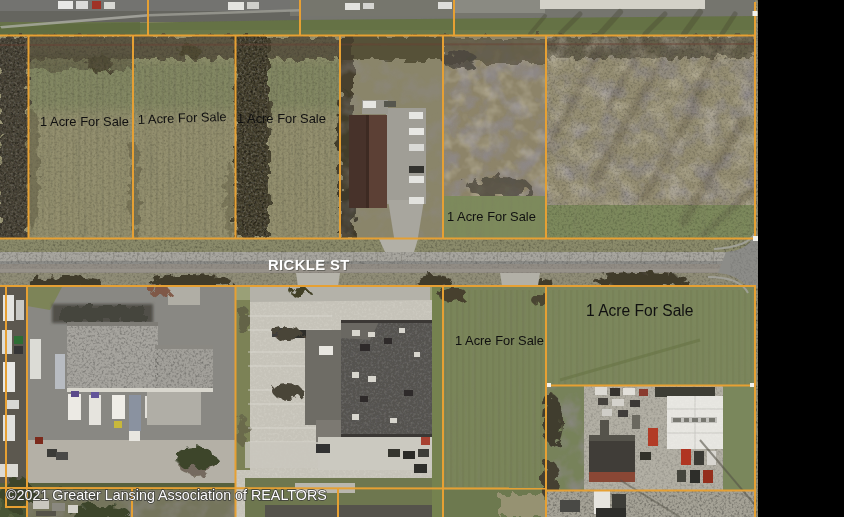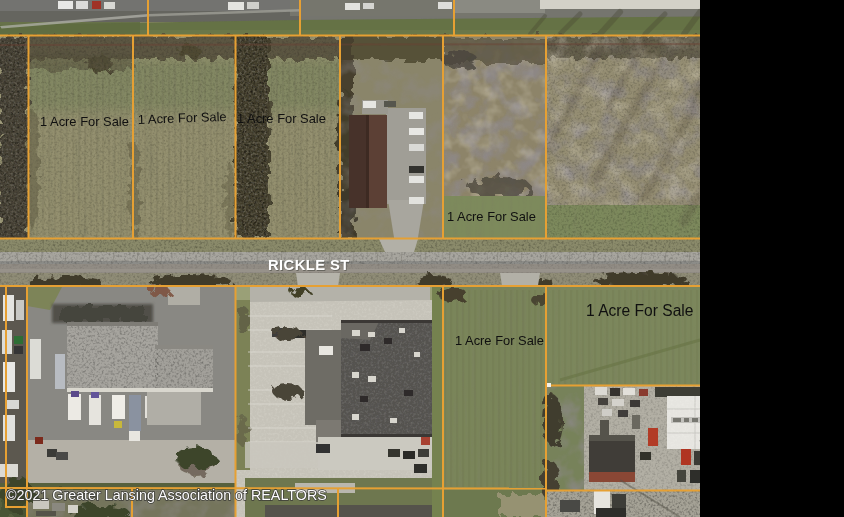--- a/index.html
+++ b/index.html
@@ -1,15 +1,15 @@
 <!DOCTYPE html>
 <html><head><meta charset="utf-8">
 <style>
 html,body{margin:0;padding:0;background:#000}
-#c{position:relative;width:700px;height:517px;overflow:hidden;font-family:"Liberation Sans",sans-serif}
+#c{position:relative;width:758px;height:517px;overflow:hidden;font-family:"Liberation Sans",sans-serif}
 svg{position:absolute;top:0;left:0;display:block}
 </style></head>
 <body>
 <div id="c">
 <svg width="844" height="517" viewBox="0 0 844 517">
 <defs>
 <filter id="spk" x="0%" y="0%" width="100%" height="100%">
  <feTurbulence type="fractalNoise" baseFrequency="0.45" numOctaves="2" seed="11" result="t"></feTurbulence>
  <feColorMatrix in="t" type="matrix" values="0 0 0 0 0  0 0 0 0 0  0 0 0 0 0  0 0 0 1.6 -0.72" result="a"></feColorMatrix>
  <feComposite in="a" in2="SourceAlpha" operator="in"></feComposite>

